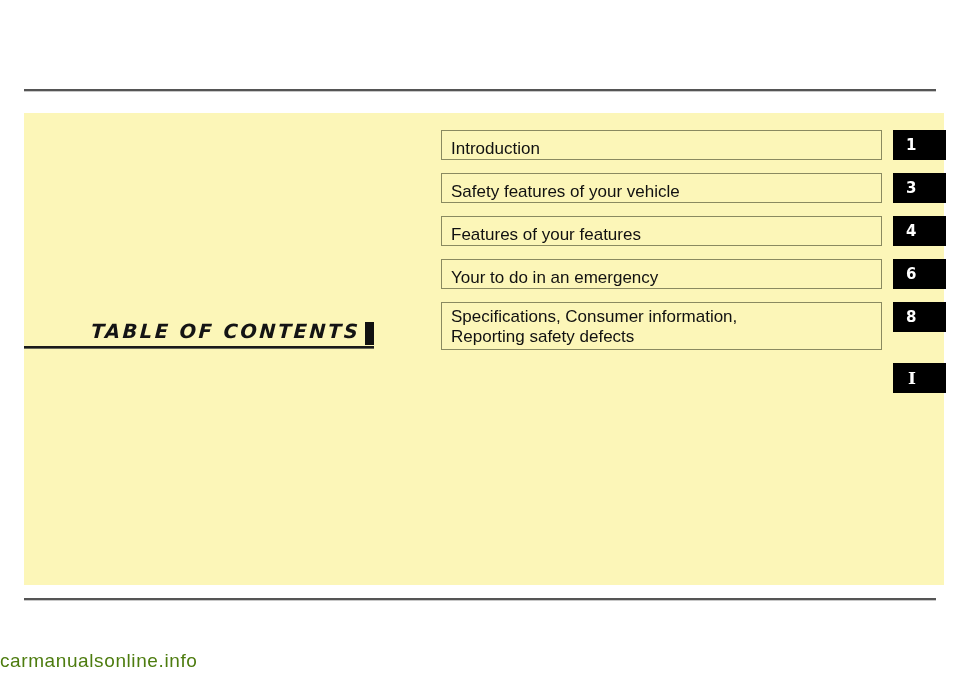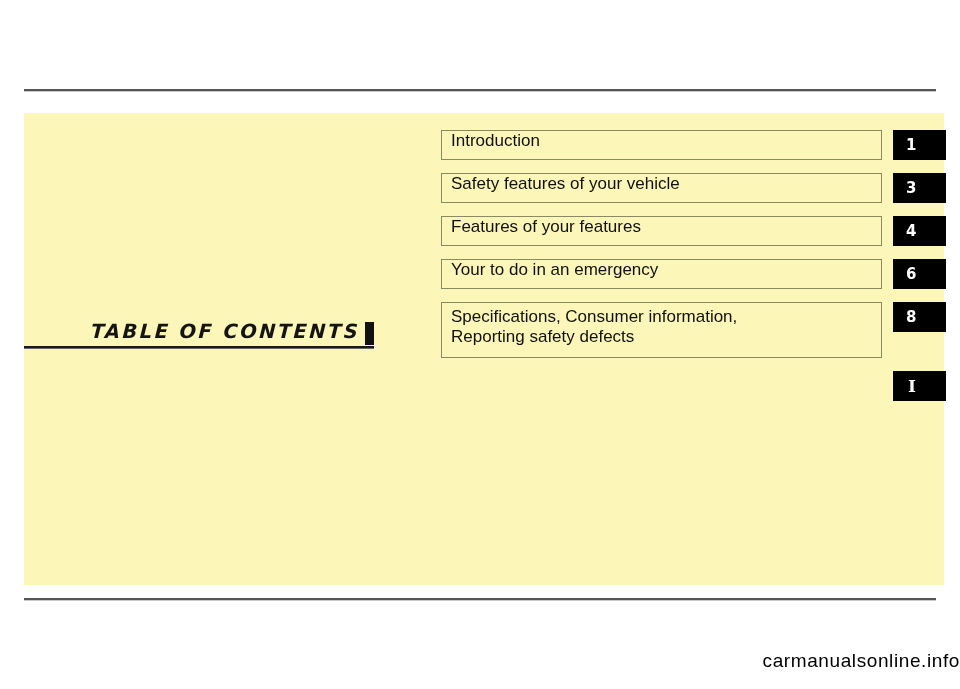--- a/index.html
+++ b/index.html
@@ -82,33 +82,33 @@
     position: absolute;
     left: 417px;
     top: 17px;
     width: 505px;
   }
   .toc-row {
     position: relative;
     height: 30px;
     margin-bottom: 13px;
   }
-  .toc-row.tall { height: 56px; }
+  .toc-row.tall { height: 48px; }
 
   .toc-box {
     position: absolute;
     left: 0;
     top: 0;
     right: 64px;
     height: 100%;
     box-sizing: border-box;
     border: 1px solid #8a8a60;
     background: #fcf6b8;
     display: flex;
-    align-items: flex-start;
+    align-items: flex-end;
     padding: 0 0 0 9px;
   }
   .toc-row.tall .toc-box {
     align-items: flex-start;
     padding-top: 4px;
   }
   .toc-label {
     font-family: "Liberation Sans", sans-serif;
     font-size: 17px;
     line-height: 20px;
@@ -143,25 +143,25 @@
     font-weight: 700;
     padding-left: 2px;
   }
 
   
   .watermark {
     position: absolute;
     left: 0;
     top: 650px;
     width: 960px;
-    text-align: right;
+    text-align: left;
     font-family: "Liberation Sans", sans-serif;
     font-size: 19px;
     letter-spacing: 0.6px;
-    color: #000000;
+    color: #4d7c0f;
   }
 </style>
 </head>
 <body>
 
 <div class="rule top"></div>
 
 <div class="panel">
 
   <div class="heading-block">

